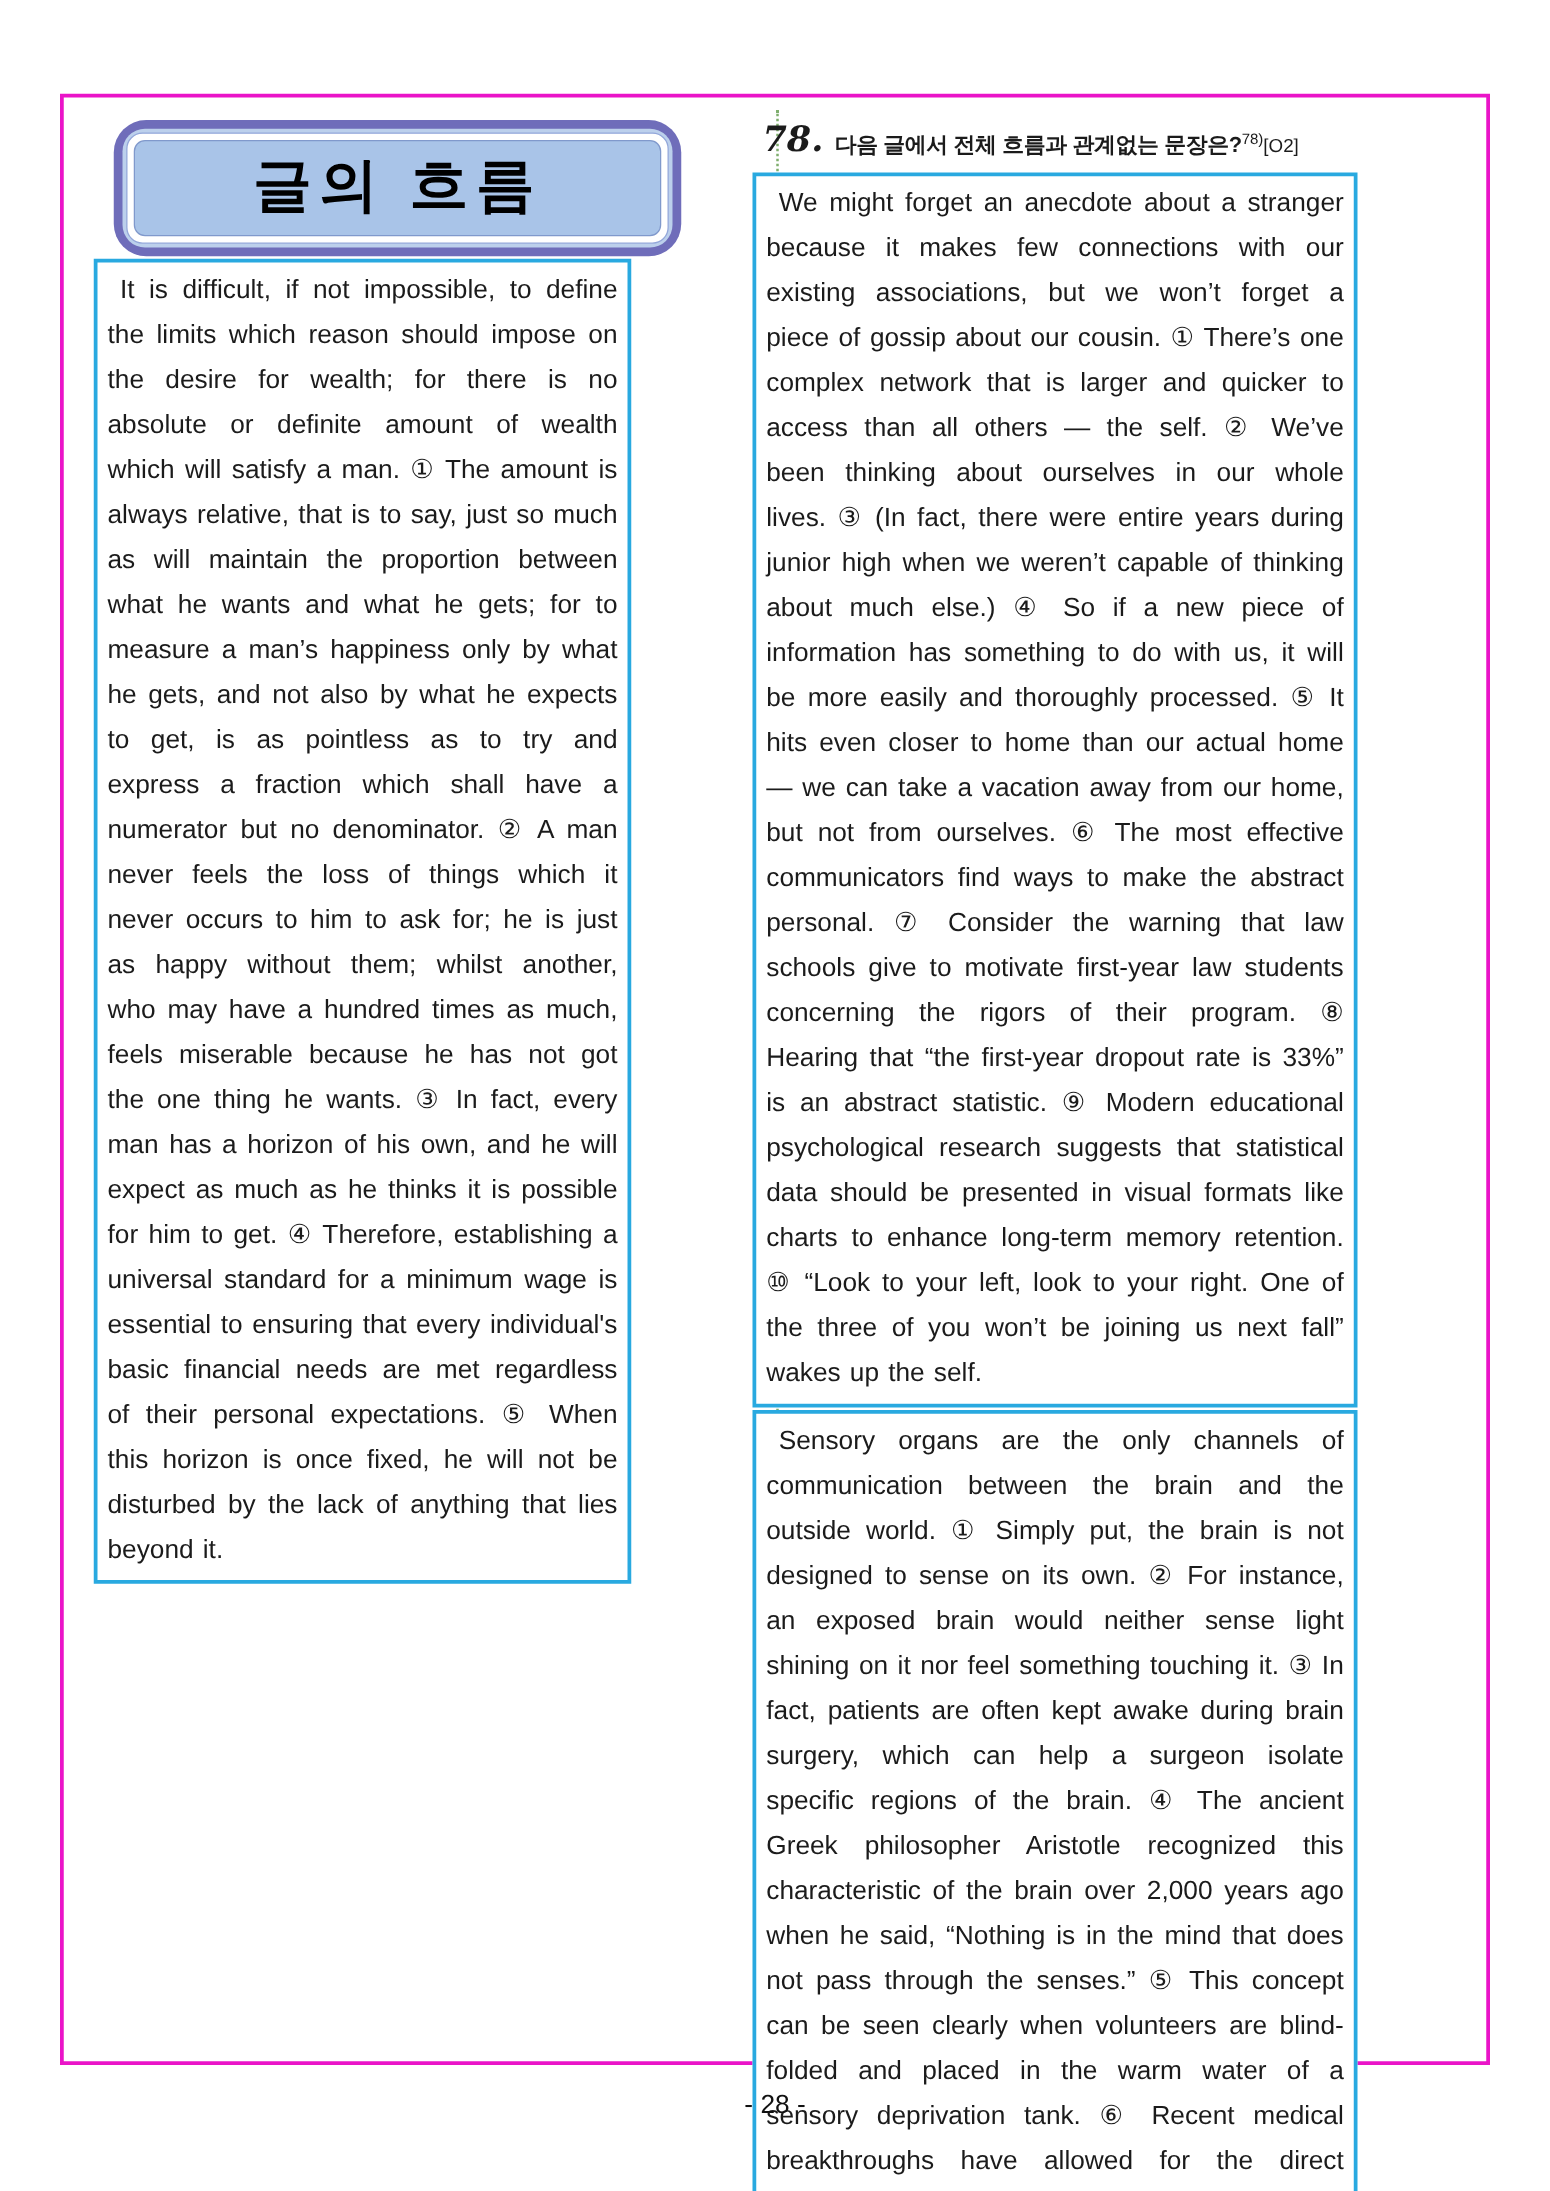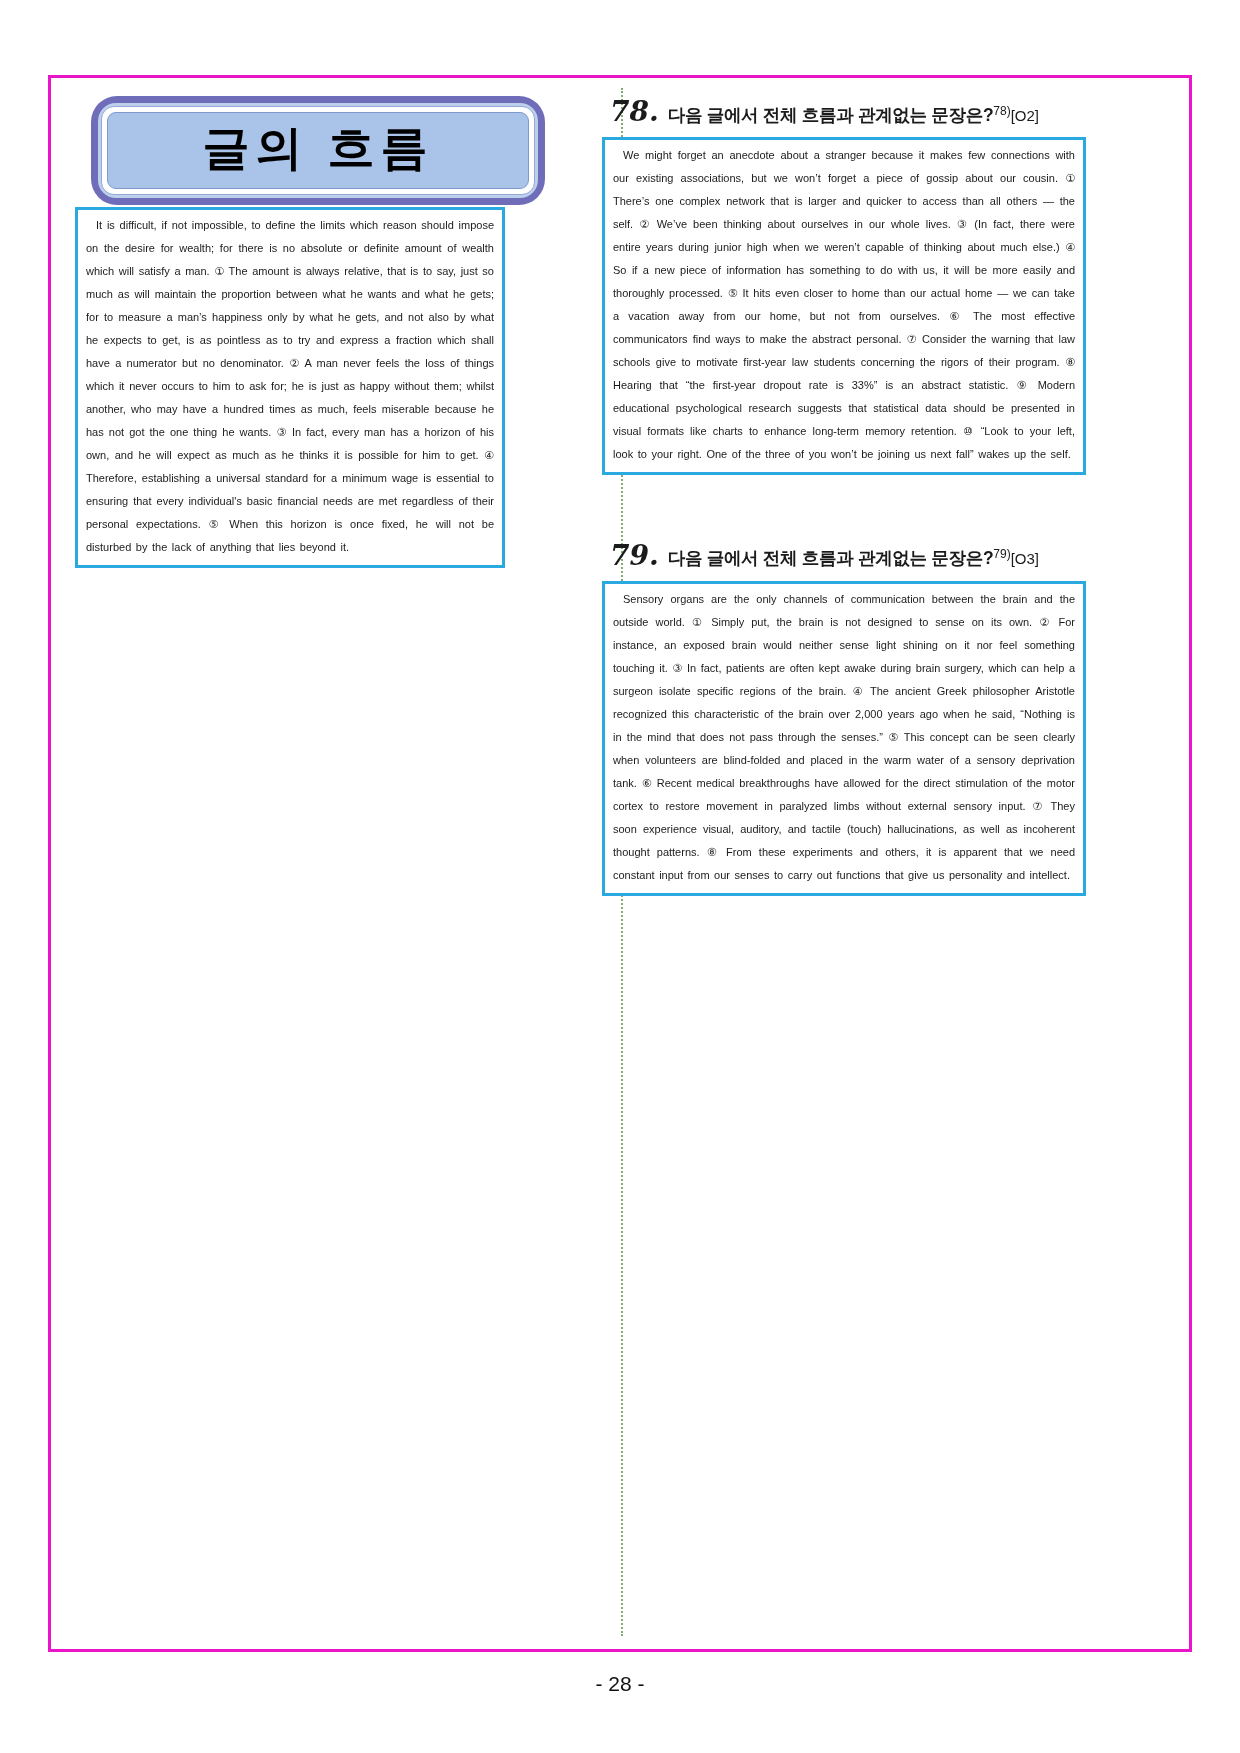--- a/index.html
+++ b/index.html
@@ -35,21 +35,21 @@
   }
   .q-prompt{font-weight:700;font-size:17.5px;letter-spacing:-0.3px;}
   .q-foot{font-size:12px;}
   .q-code{font-size:15px;}
 
   .passage-box{
     border:3px solid #29a9e0;box-sizing:border-box;background:#ffffff;
     padding:4px 8px 6px 8px;
   }
   .passage-text{
-    font-size:11px;line-height:23px;text-align:justify;text-indent:10px;
+    font-size:21px;line-height:36px;text-align:justify;text-indent:10px;
     word-spacing:1.5px;
   }
 
   .mt-title-gap{margin-top:56px;}
   .mt-q79{margin-top:64px;}
   .mt-box{margin-top:2px;}
 
   .page-number{
     position:absolute;left:0;top:1672px;width:1240px;text-align:center;
     font-size:21px;color:#111;
@@ -79,22 +79,19 @@
 
 <div class="col-right">
 
   <div class="q-header">
     <span class="q-num">78.</span><span class="q-prompt">다음 글에서 전체 흐름과 관계없는 문장은?</span><sup class="q-foot">78)</sup><span class="q-code">[O2]</span>
   </div>
   <div class="passage-box mt-box">
     <div class="passage-text">We might forget an anecdote about a stranger because it makes few connections with our existing associations, but we won’t forget a piece of gossip about our cousin. ① There’s one complex network that is larger and quicker to access than all others — the self. ② We’ve been thinking about ourselves in our whole lives. ③ (In fact, there were entire years during junior high when we weren’t capable of thinking about much else.) ④ So if a new piece of information has something to do with us, it will be more easily and thoroughly processed. ⑤ It hits even closer to home than our actual home — we can take a vacation away from our home, but not from ourselves. ⑥ The most effective communicators find ways to make the abstract personal. ⑦ Consider the warning that law schools give to motivate first-year law students concerning the rigors of their program. ⑧ Hearing that “the first-year dropout rate is 33%” is an abstract statistic. ⑨ Modern educational psychological research suggests that statistical data should be presented in visual formats like charts to enhance long-term memory retention. ⑩ “Look to your left, look to your right. One of the three of you won’t be joining us next fall” wakes up the self.</div>
   </div>
 
-  <div class="q-header mt-q79">
-    <span class="q-num">79.</span><span class="q-prompt">다음 글에서 전체 흐름과 관계없는 문장은?</span><sup class="q-foot">79)</sup><span class="q-code">[O3]</span>
-  </div>
   <div class="passage-box mt-box">
     <div class="passage-text">Sensory organs are the only channels of communication between the brain and the outside world. ① Simply put, the brain is not designed to sense on its own. ② For instance, an exposed brain would neither sense light shining on it nor feel something touching it. ③ In fact, patients are often kept awake during brain surgery, which can help a surgeon isolate specific regions of the brain. ④ The ancient Greek philosopher Aristotle recognized this characteristic of the brain over 2,000 years ago when he said, “Nothing is in the mind that does not pass through the senses.” ⑤ This concept can be seen clearly when volunteers are blind-folded and placed in the warm water of a sensory deprivation tank. ⑥ Recent medical breakthroughs have allowed for the direct stimulation of the motor cortex to restore movement in paralyzed limbs without external sensory input. ⑦ They soon experience visual, auditory, and tactile (touch) hallucinations, as well as incoherent thought patterns. ⑧ From these experiments and others, it is apparent that we need constant input from our senses to carry out functions that give us personality and intellect.</div>
   </div>
 
 </div>
 
 <div class="page-number">- 28 -</div>
 
 </body></html>

